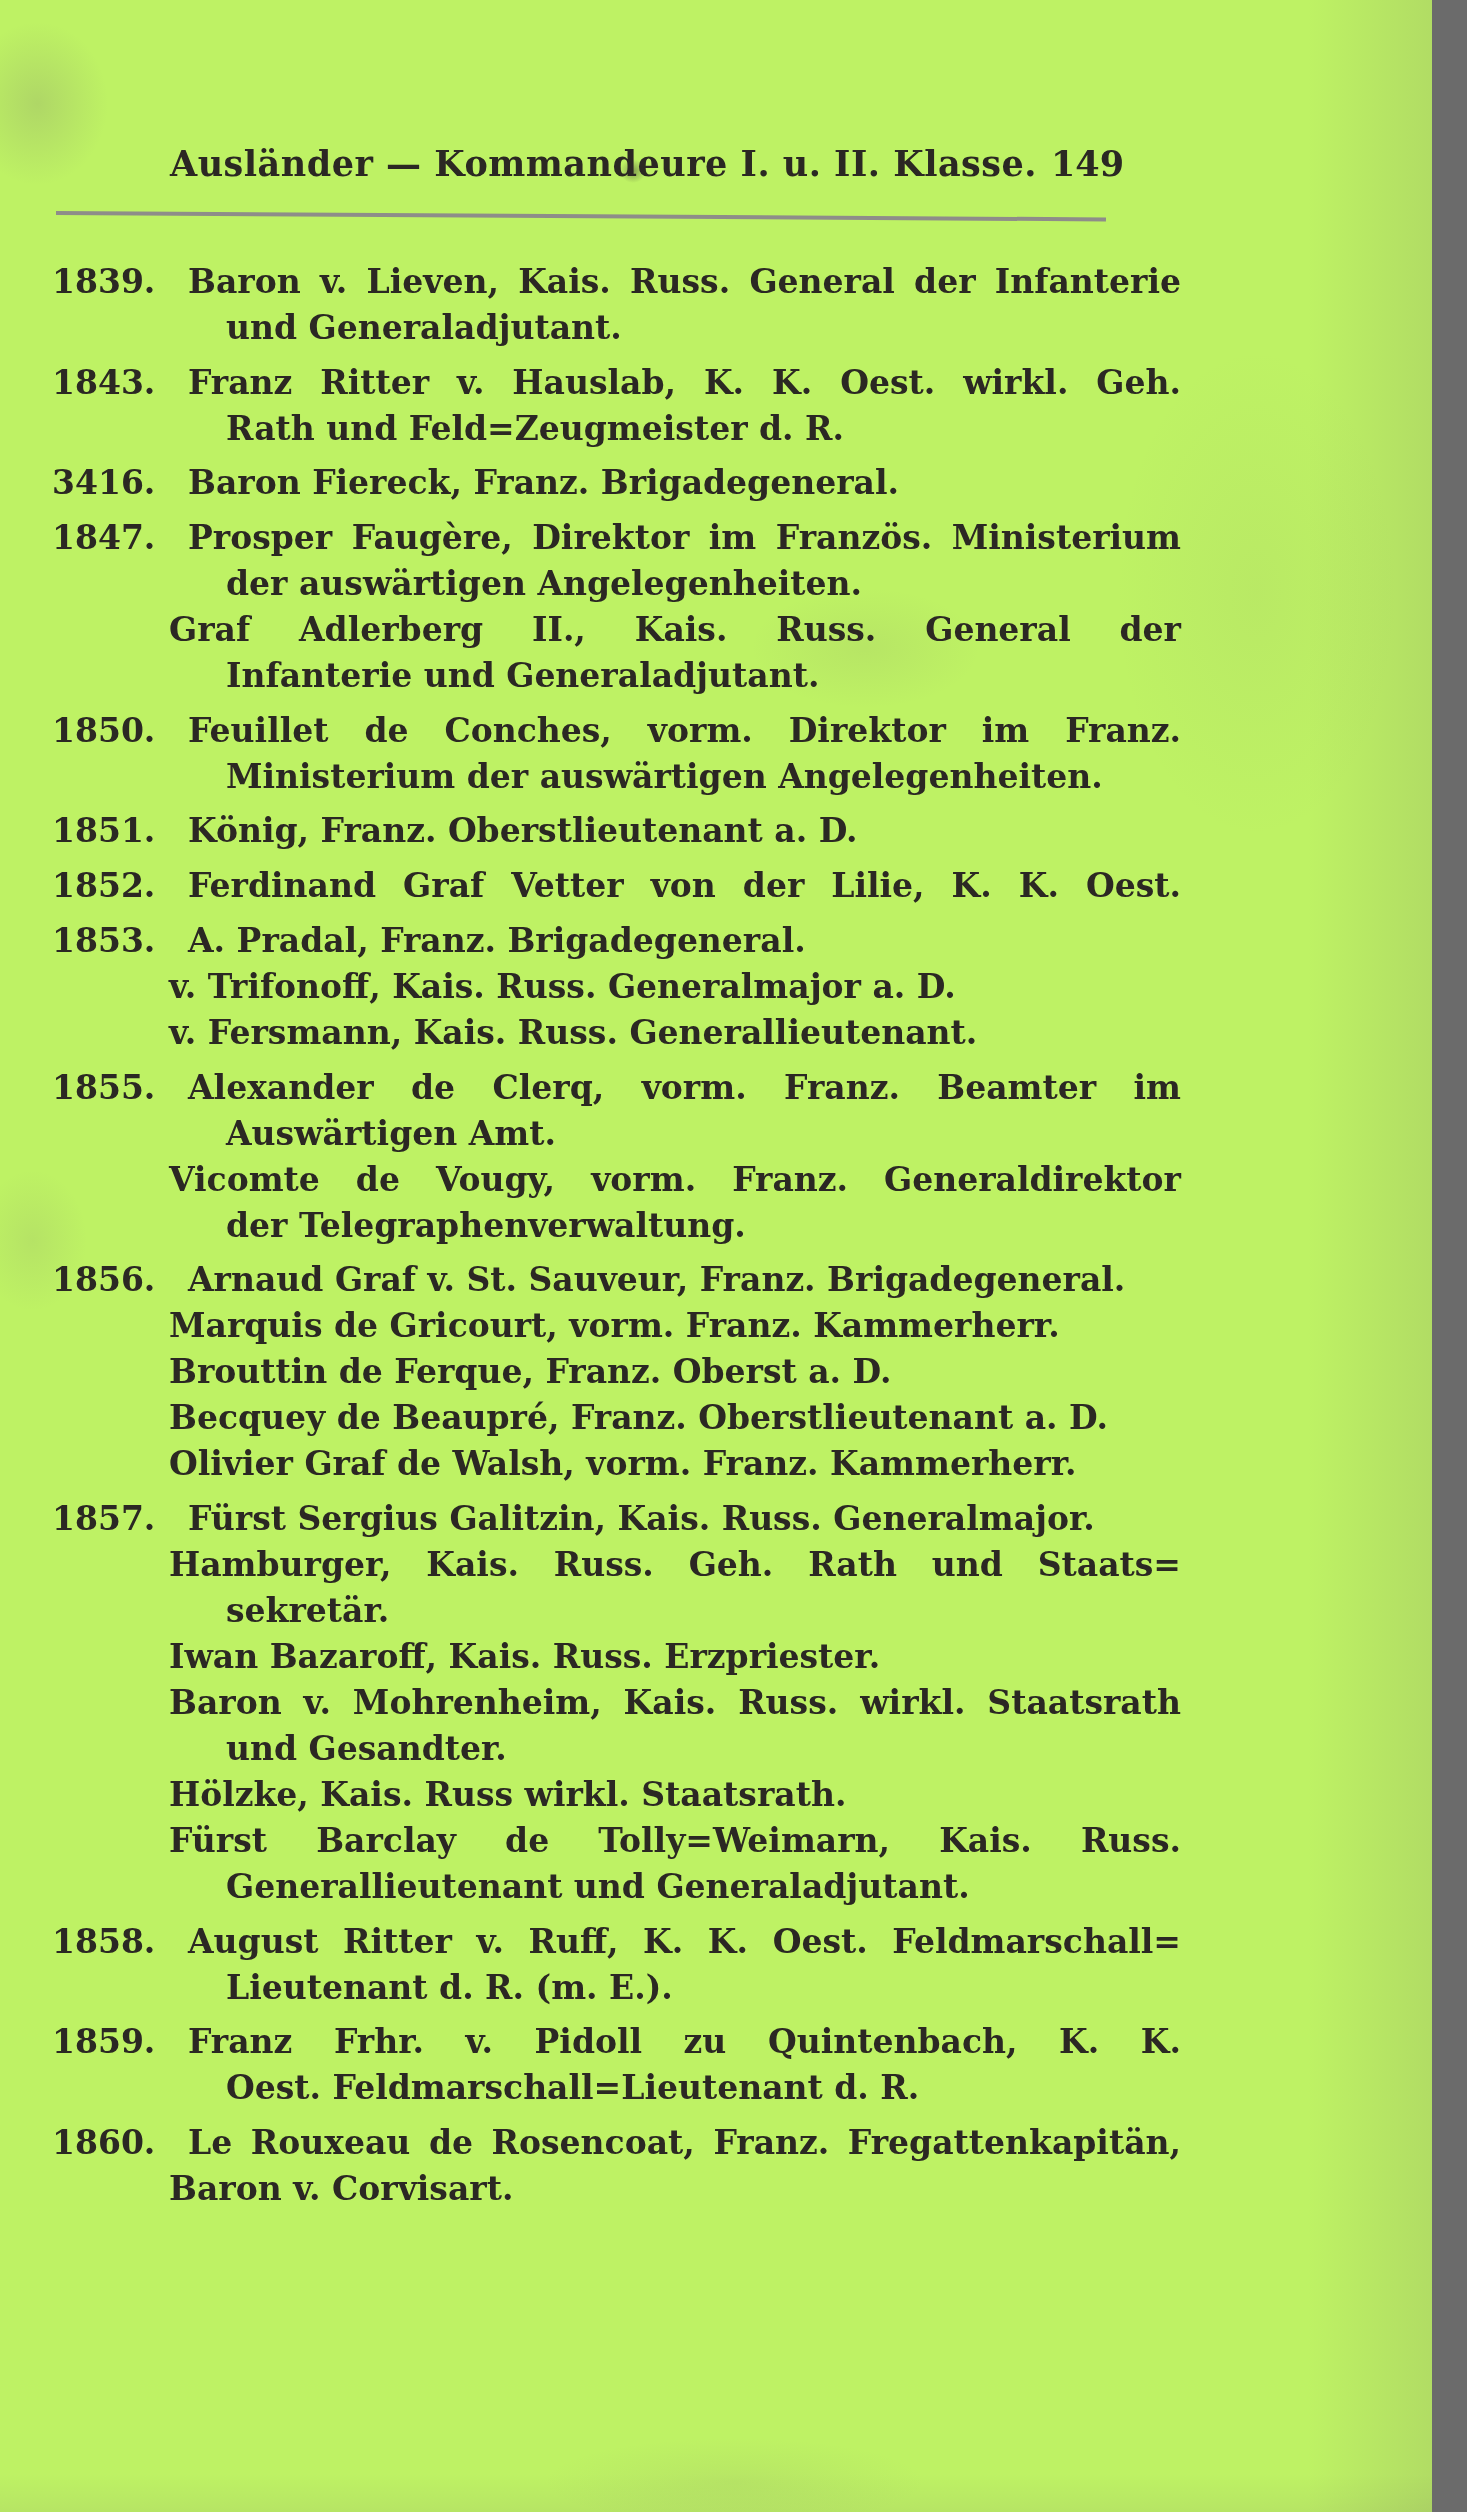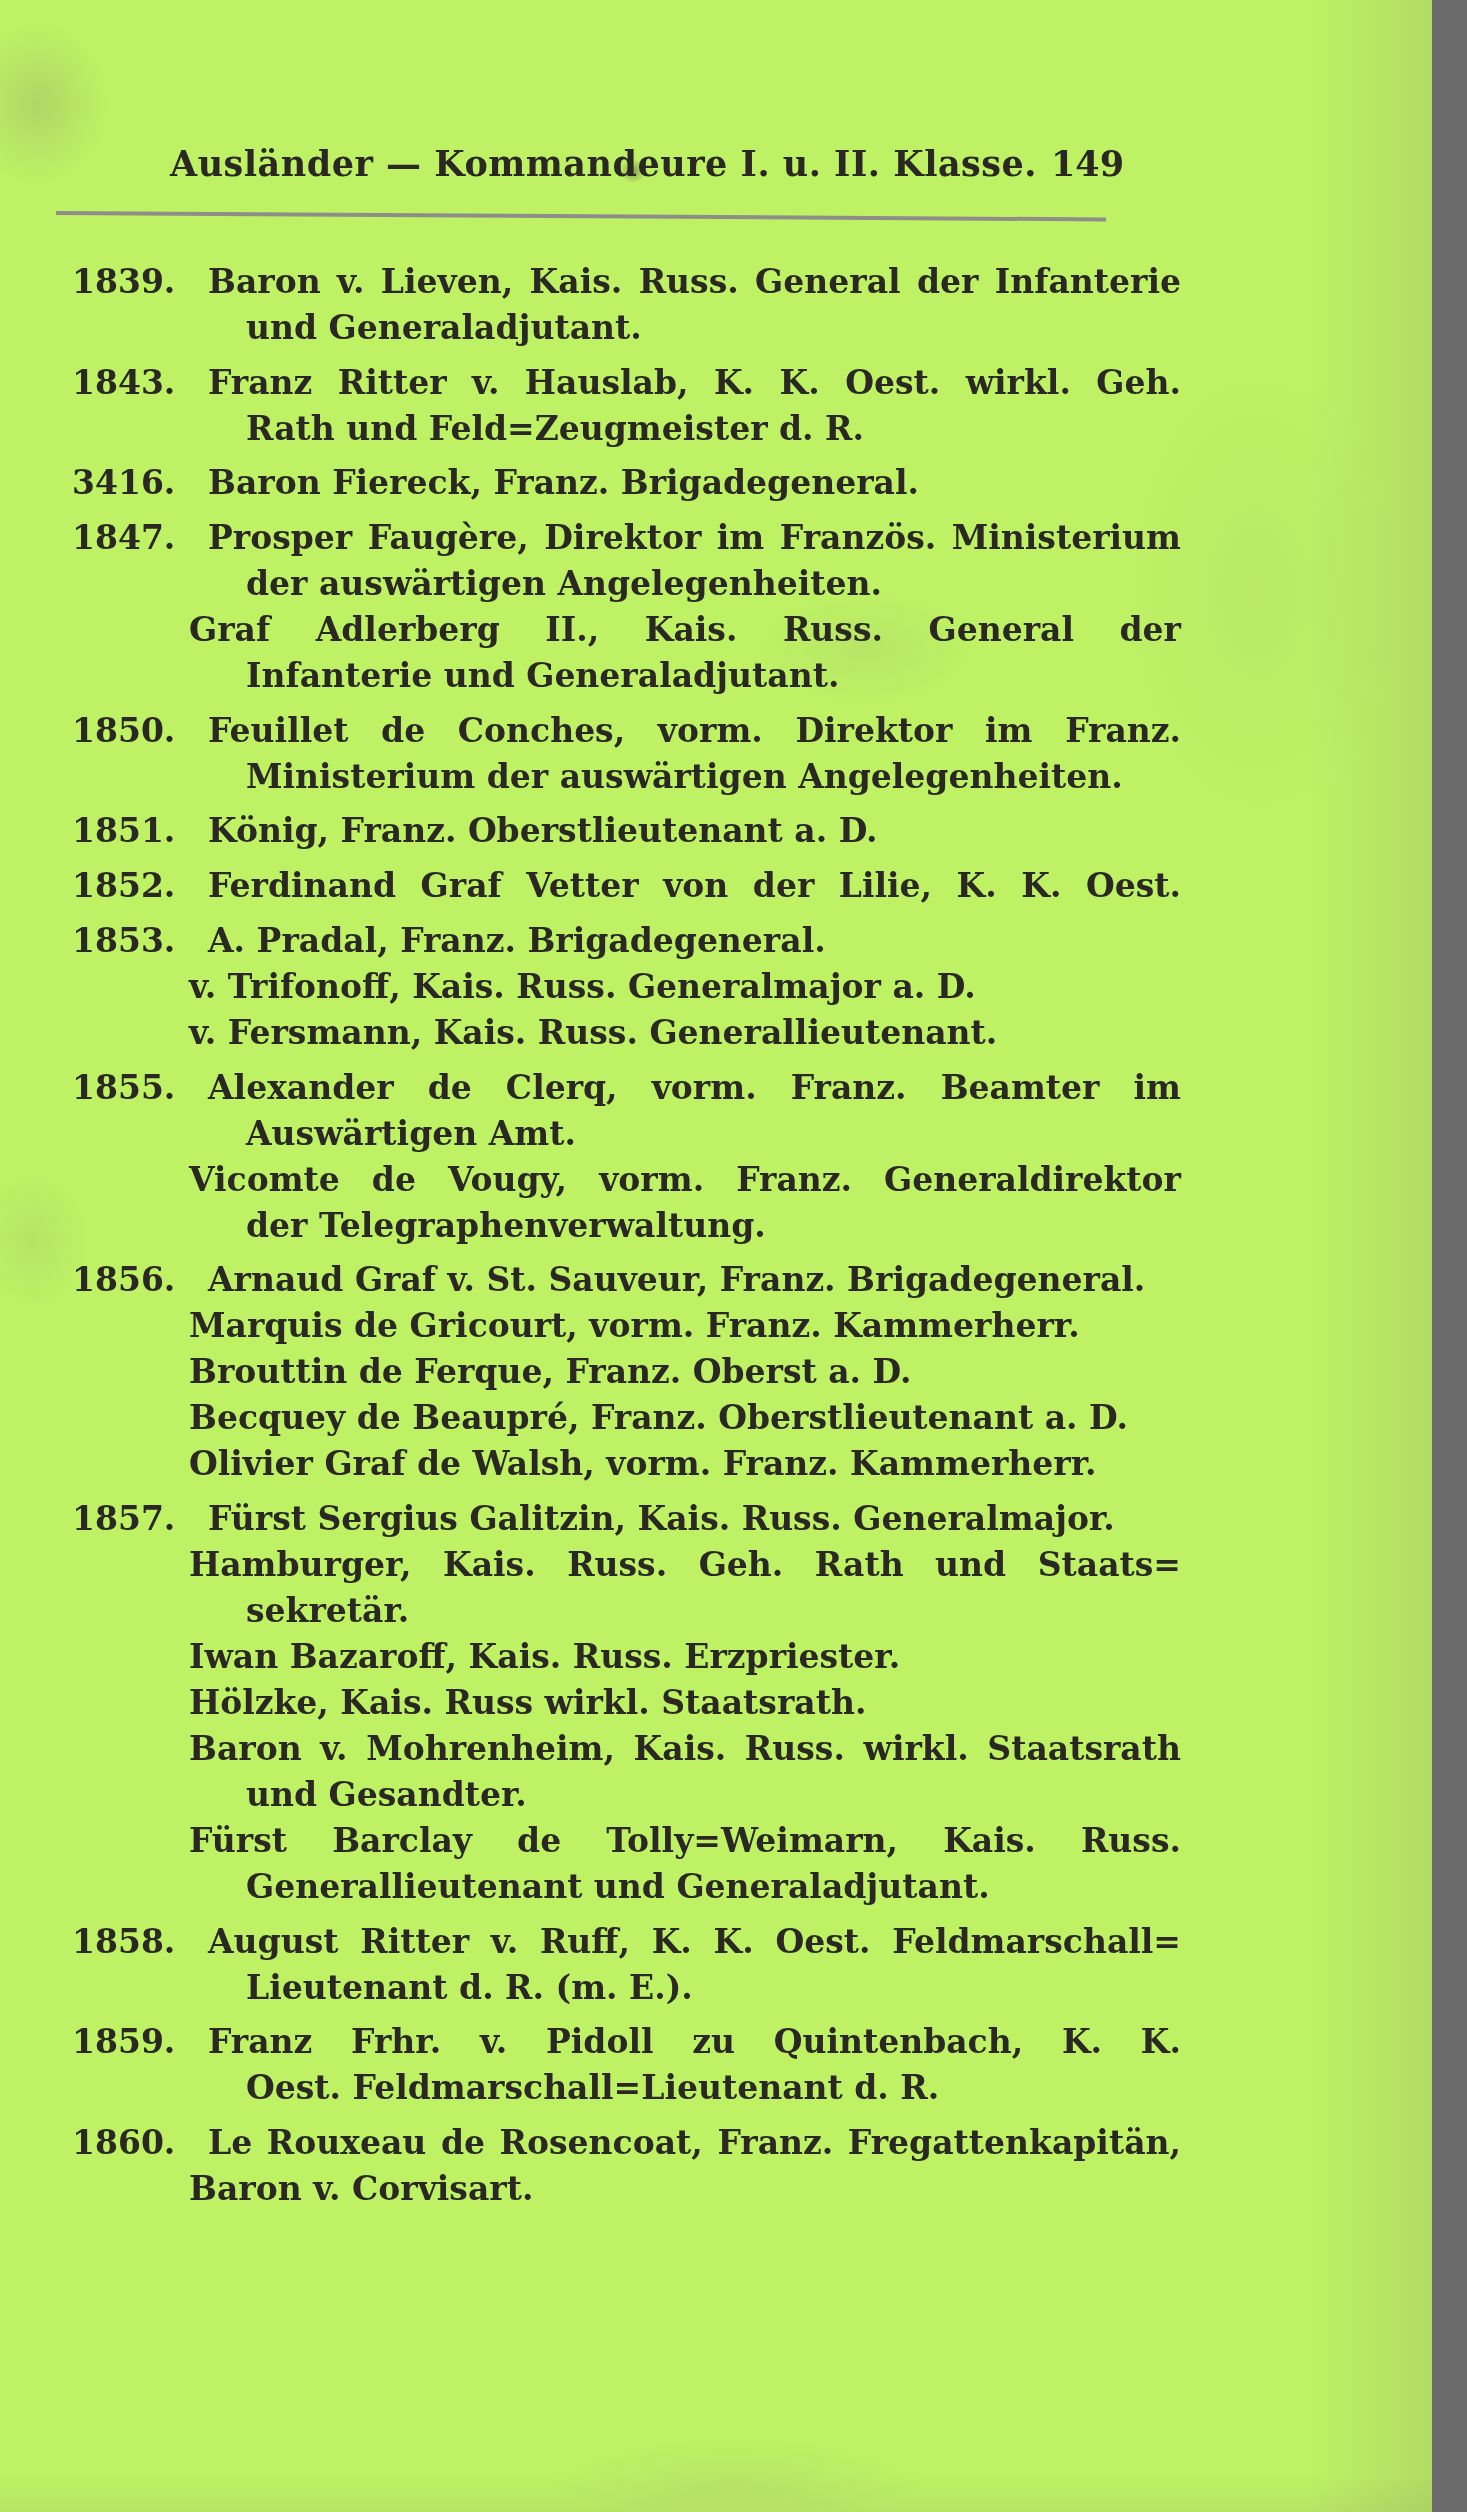--- a/index.html
+++ b/index.html
@@ -42,21 +42,21 @@
     position:absolute;left:56px;top:211px;width:1050px;height:3.8px;
     background:#8e8d89;transform:rotate(0.35deg);transform-origin:left center;
   }
 
   .body-block{
     position:absolute;left:52px;top:259px;width:1129px;
     font-size:33px;font-weight:bold;line-height:46px;
   }
   .entry{margin-top:8.7px;}
   .entry:first-child, .entry.no-gap{margin-top:0;}
-  .line{text-align:left;margin-left:20px;}
+  .line{text-align:left;}
   .line.fill{text-align:justify;text-align-last:justify;}
   .line.i-entry{padding-left:117px;}
   .line.i-wrap{padding-left:174px;}
   .num{display:inline-block;width:136px;}
 </style>
 </head>
 <body>
 
 <div class="page">
   <div class="shadow-right"></div>
@@ -138,25 +138,25 @@
         <div class="line i-year"><span class="num">1857.</span><span>Fürst Sergius Galitzin, Kais. Russ. Generalmajor.</span></div>
       </div>
       <div class="entry no-gap">
         <div class="line i-entry fill"><span>Hamburger, Kais. Russ. Geh. Rath und Staats=</span></div>
         <div class="line i-wrap"><span>sekretär.</span></div>
       </div>
       <div class="entry no-gap">
         <div class="line i-entry"><span>Iwan Bazaroff, Kais. Russ. Erzpriester.</span></div>
       </div>
       <div class="entry no-gap">
-        <div class="line i-entry"><span>Hölzke, Kais. Russ wirkl. Staatsrath.</span></div>
+        <div class="line i-entry fill"><span>Baron v. Mohrenheim, Kais. Russ. wirkl. Staatsrath</span></div>
+        <div class="line i-wrap"><span>und Gesandter.</span></div>
       </div>
       <div class="entry no-gap">
-        <div class="line i-entry fill"><span>Baron v. Mohrenheim, Kais. Russ. wirkl. Staatsrath</span></div>
-        <div class="line i-wrap"><span>und Gesandter.</span></div>
+        <div class="line i-entry"><span>Hölzke, Kais. Russ wirkl. Staatsrath.</span></div>
       </div>
       <div class="entry no-gap">
         <div class="line i-entry fill"><span>Fürst Barclay de Tolly=Weimarn, Kais. Russ.</span></div>
         <div class="line i-wrap"><span>Generallieutenant und Generaladjutant.</span></div>
       </div>
       <div class="entry">
         <div class="line i-year fill"><span class="num">1858.</span><span>August Ritter v. Ruff, K. K. Oest. Feldmarschall=</span></div>
         <div class="line i-wrap"><span>Lieutenant d. R. (m. E.).</span></div>
       </div>
       <div class="entry">

